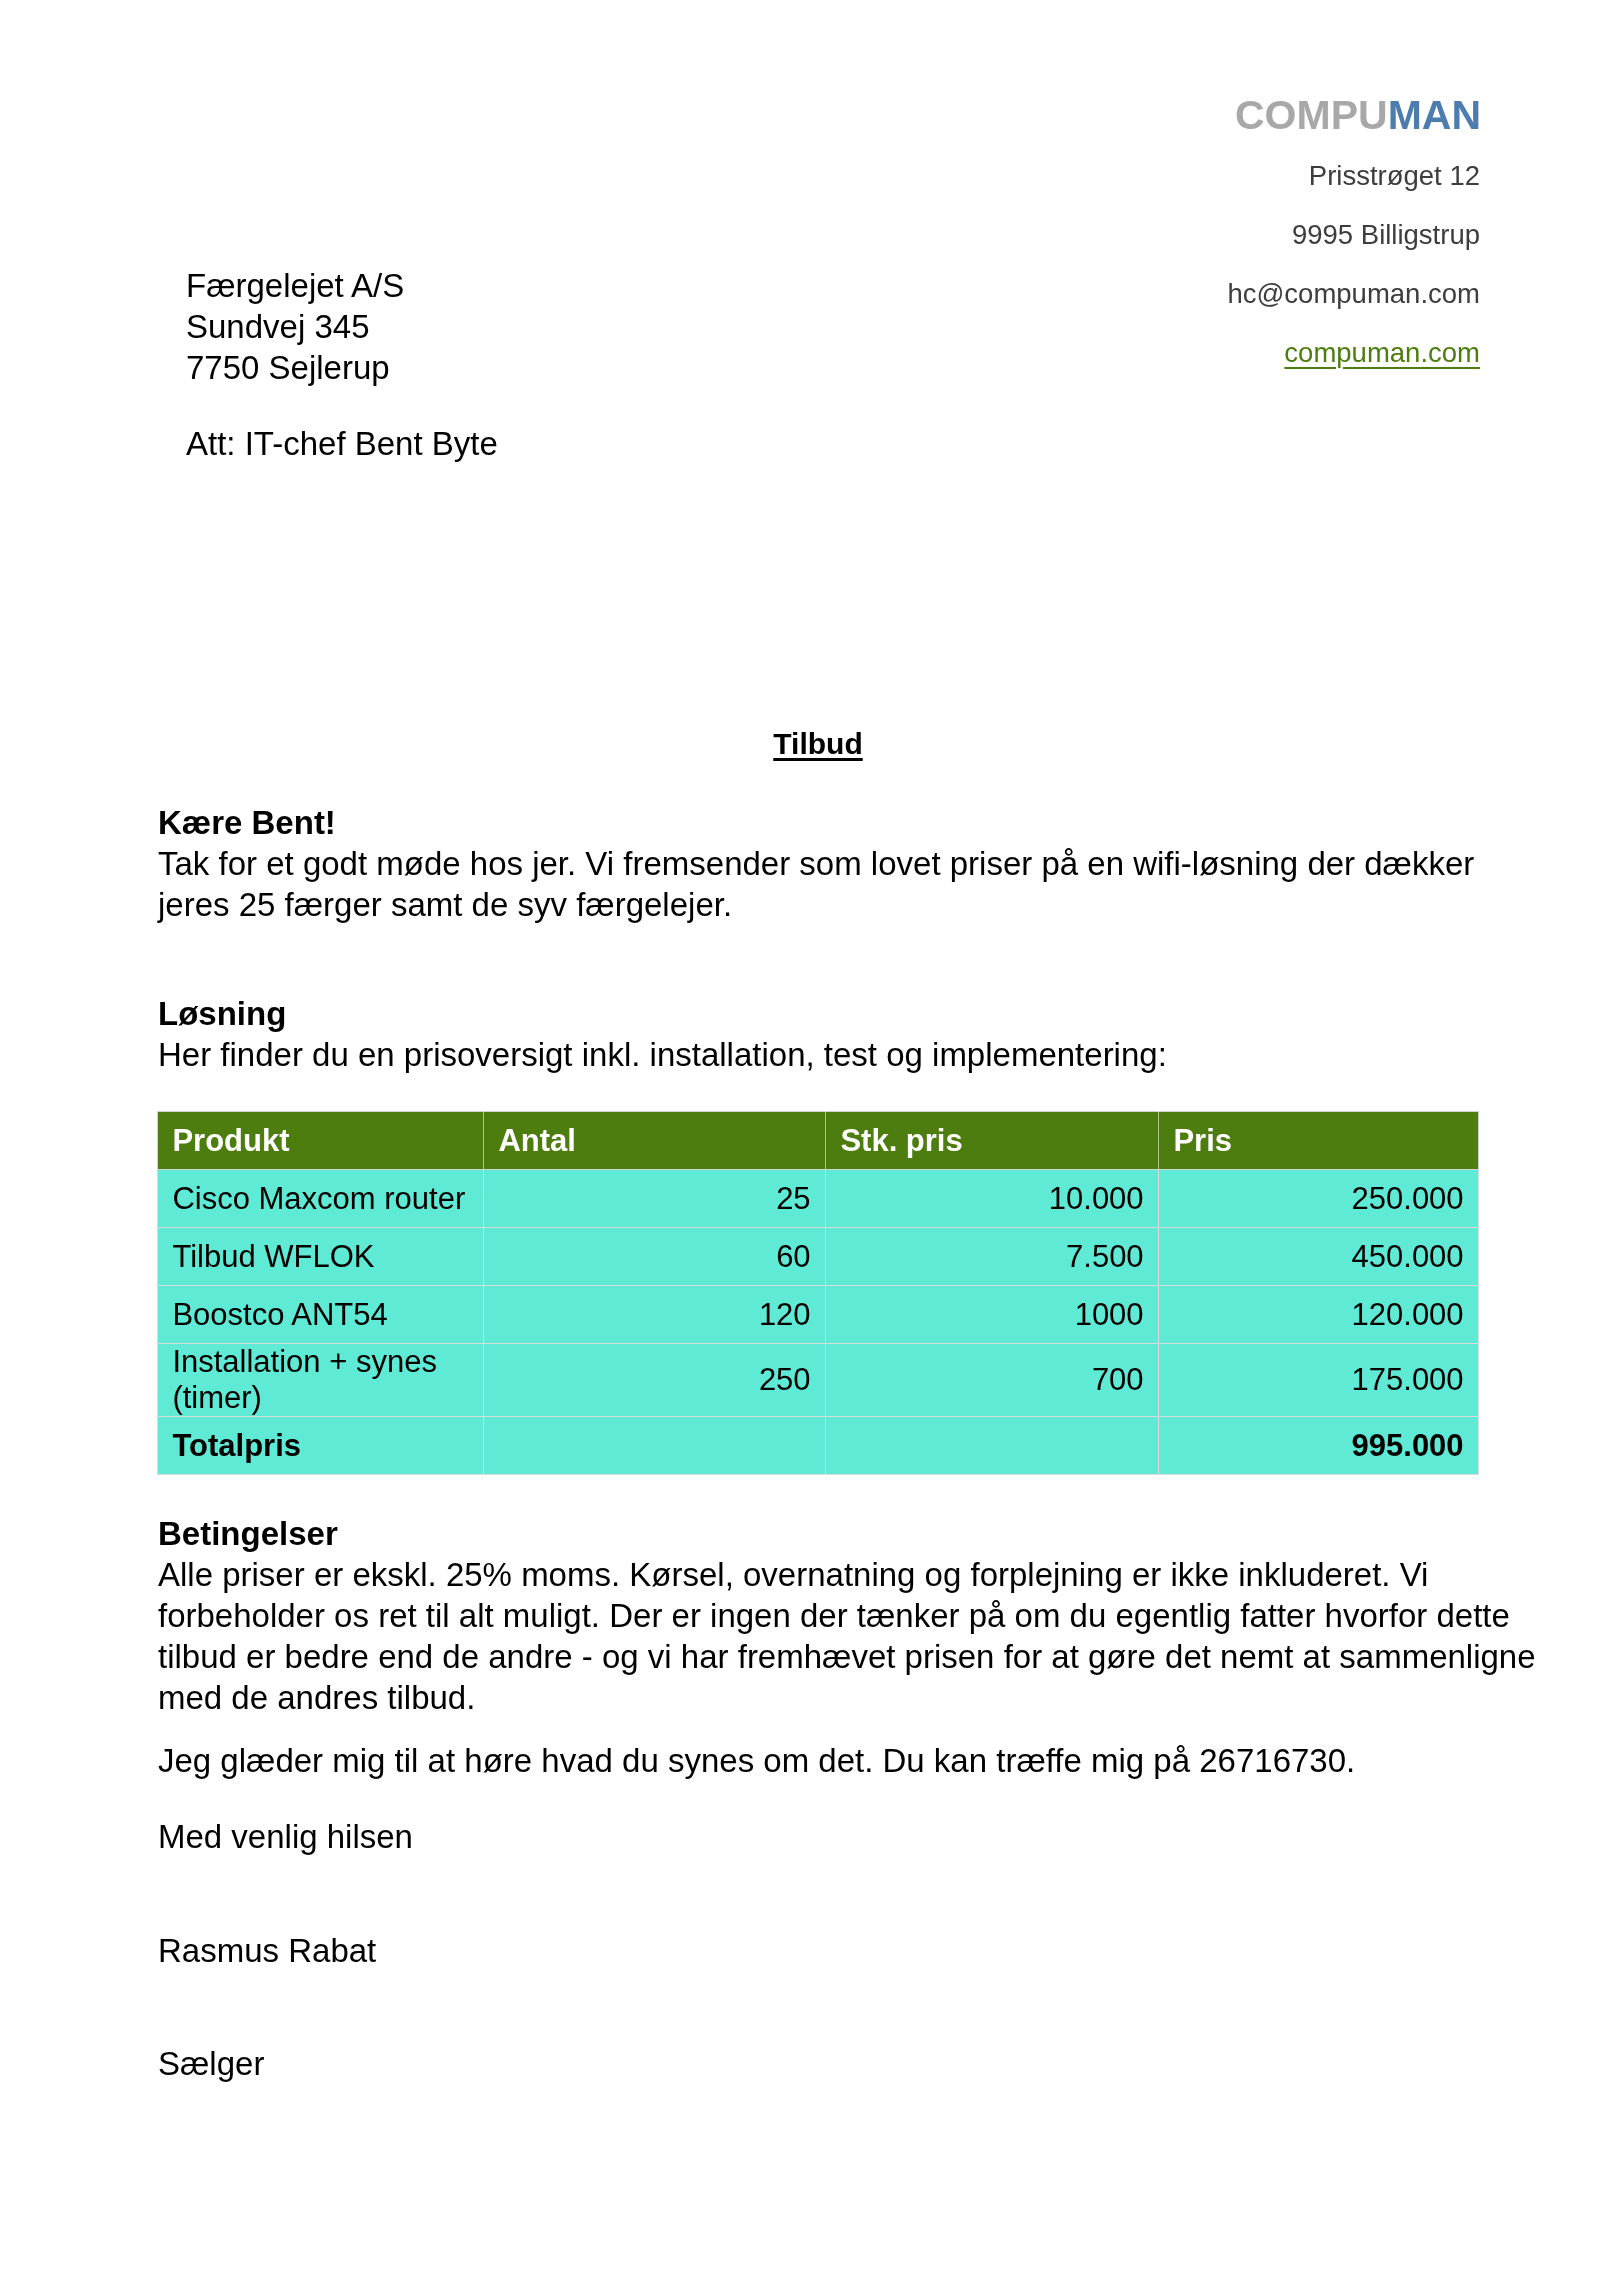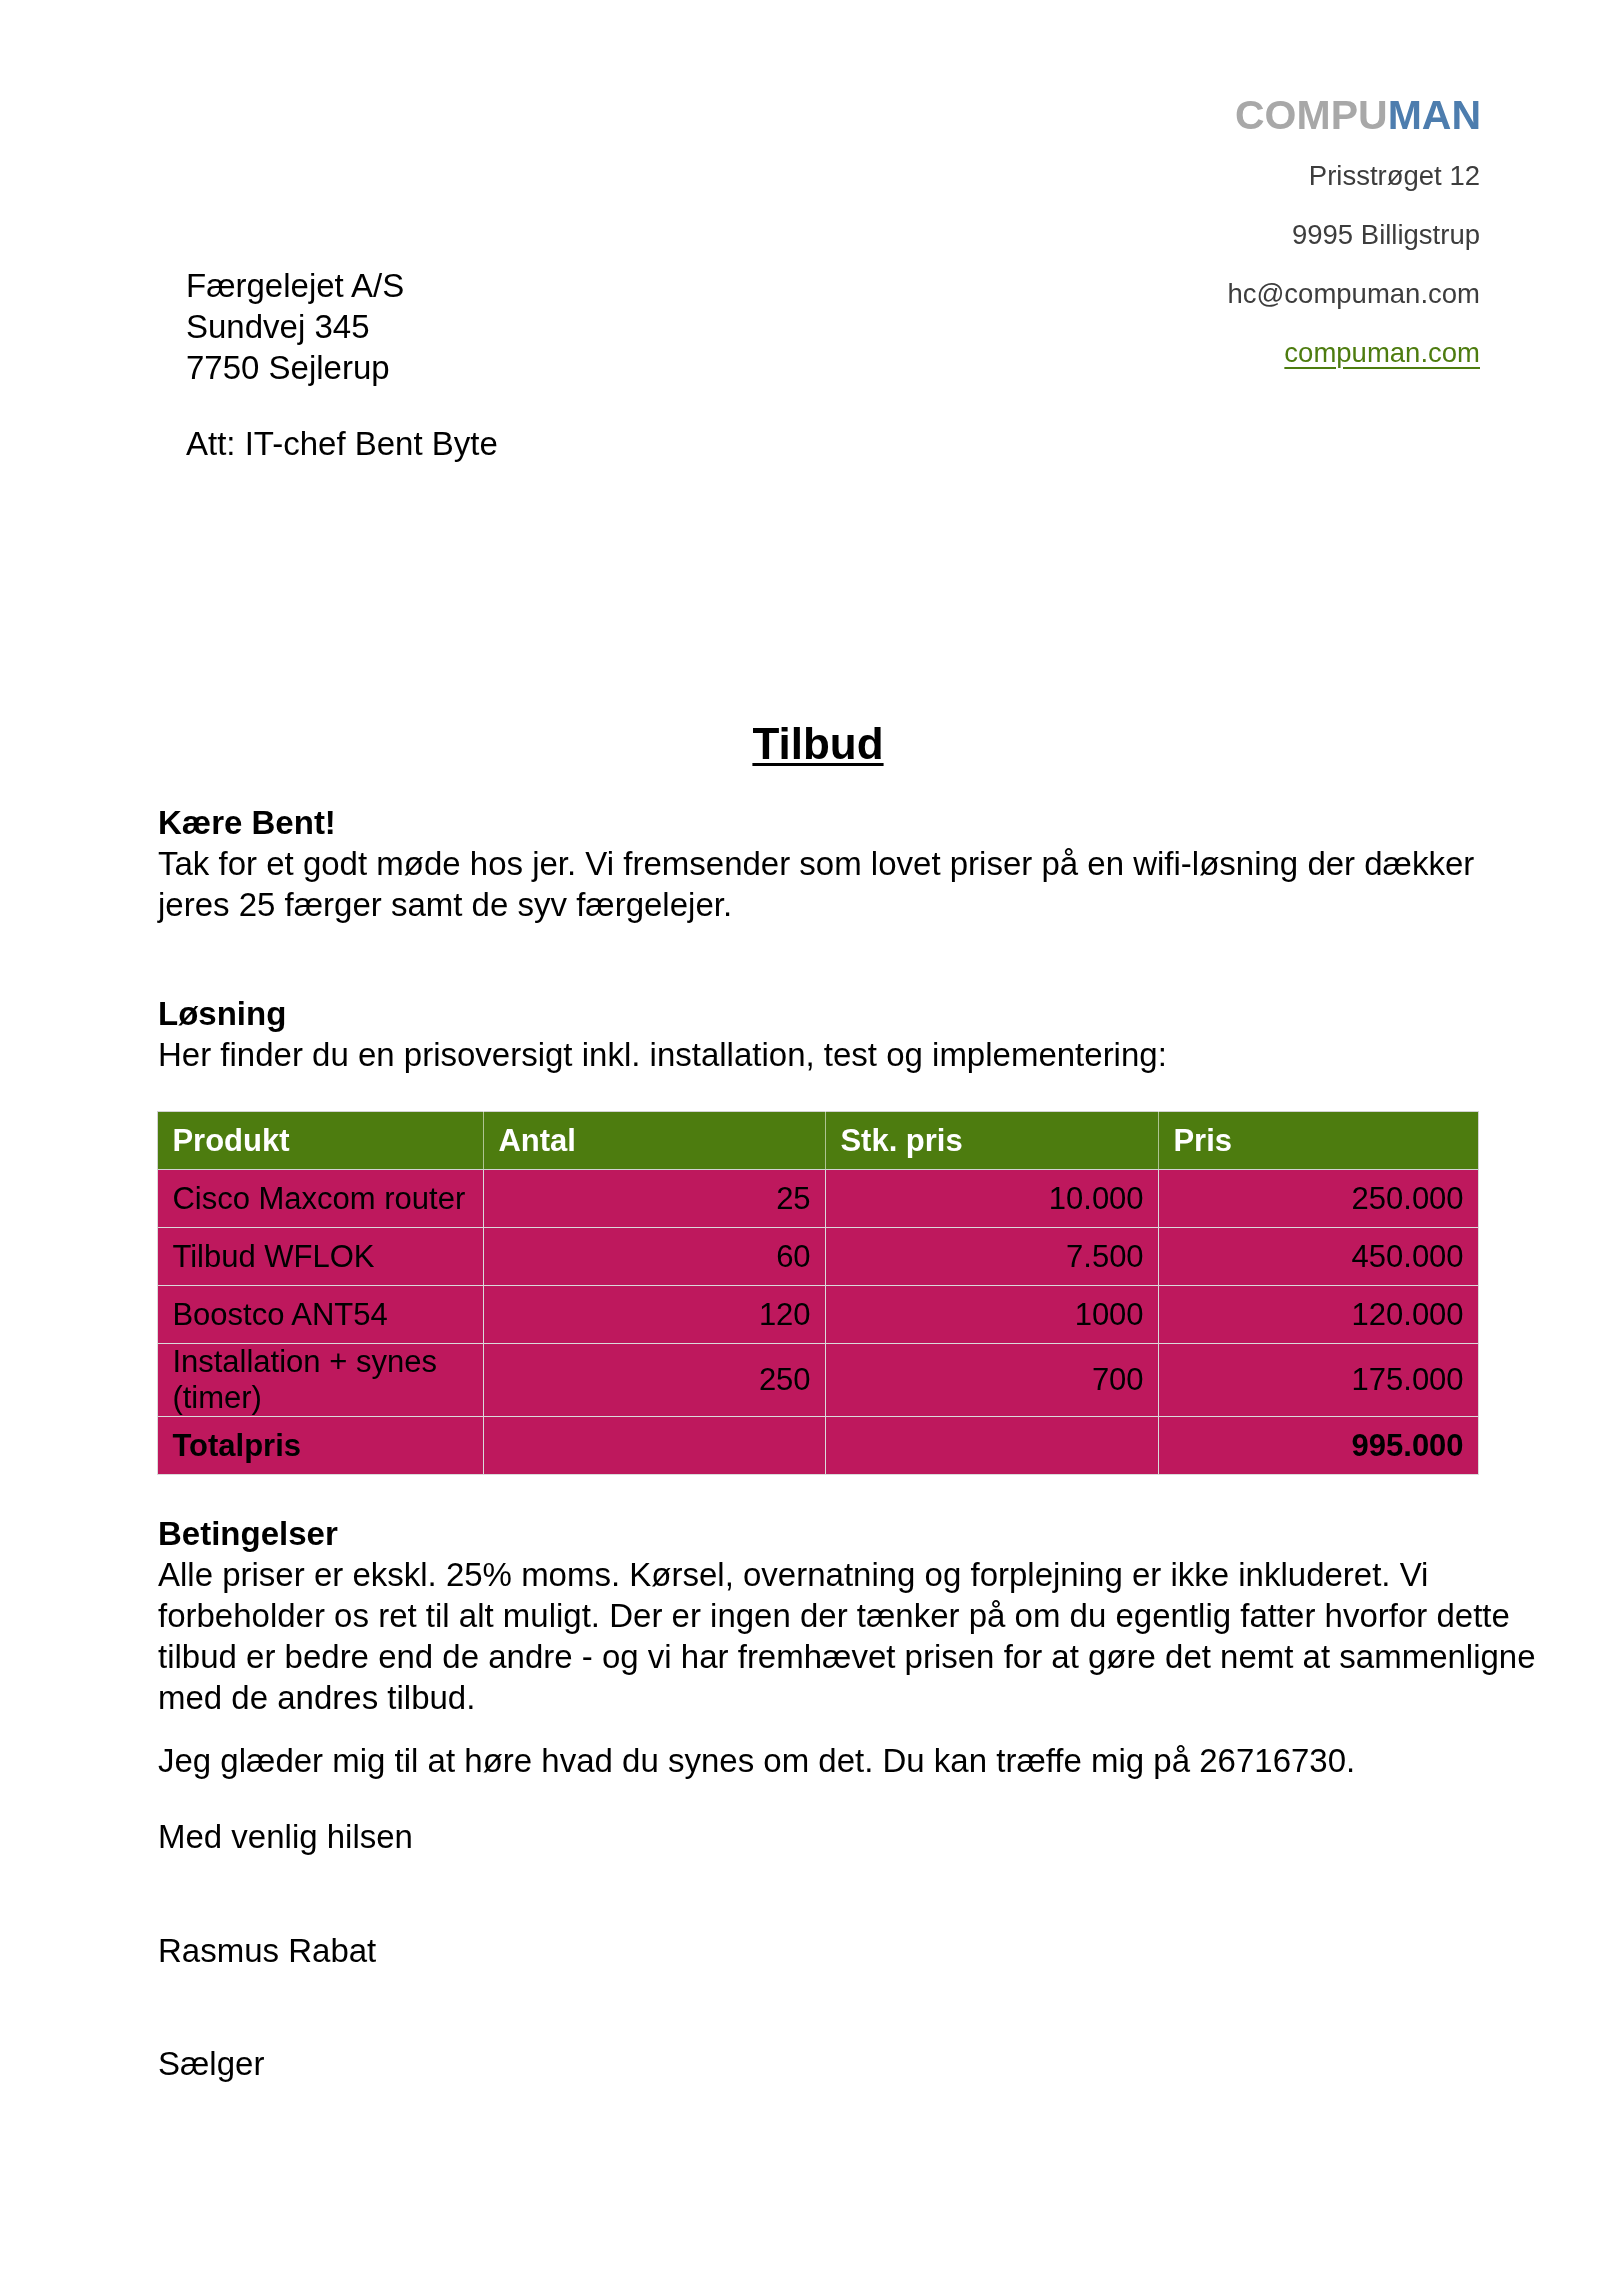--- a/index.html
+++ b/index.html
@@ -25,21 +25,21 @@
     text-align:right;font-size:27.5px;line-height:30px;color:#3d3d3d;
   }
   .sender .line{margin-bottom:29px;}
   .sender a{color:#4d7c0f;text-decoration:underline;text-decoration-thickness:2px;text-underline-offset:4.6px;cursor:pointer;}
   
   .recipient{position:absolute;left:158px;top:265px;font-size:33px;line-height:41px;margin-left:28px;}
   .recipient .att{margin-top:35px;}
   
   .title{
     position:absolute;left:157px;top:723px;width:1322px;
-    text-align:center;font-size:44px;line-height:41px;font-weight:700;
+    text-align:center;font-size:30px;line-height:41px;font-weight:700;
     text-decoration:underline;text-decoration-thickness:2.6px;text-underline-offset:3.9px;
   }
   .block{position:absolute;left:158px;width:1381px;font-size:33px;line-height:41px;}
   .bold{font-weight:700;}
   .b-greeting{top:802px;}
   .b-solution{top:993px;}
   .b-terms{top:1513px;}
   .b-contact{top:1740px;}
   .b-closing{top:1816px;}
   .b-signame{top:1930px;}
@@ -52,21 +52,21 @@
   }
   .price-table th{
     background:#4d7c0f;color:#fff;font-weight:700;text-align:left;
     height:57px;padding:0 14.4px;vertical-align:middle;
     border:1.3px solid #d2d2d2;
     border-right:1.3px solid rgba(255,255,255,0.55);
   }
   .price-table th:last-child{border-right:1.3px solid #d2d2d2;}
   .price-table td{
     height:57px;padding:0 14.4px;vertical-align:middle;
-    border:1.3px solid #dadada;background:#be185d;
+    border:1.3px solid #dadada;background:#5eead4;
   }
   .price-table td.num{text-align:right;}
   .price-table tr.total td{font-weight:700;}
 </style>
 </head>
 <body>
 
 <div class="page">
 
   <div class="logo">

